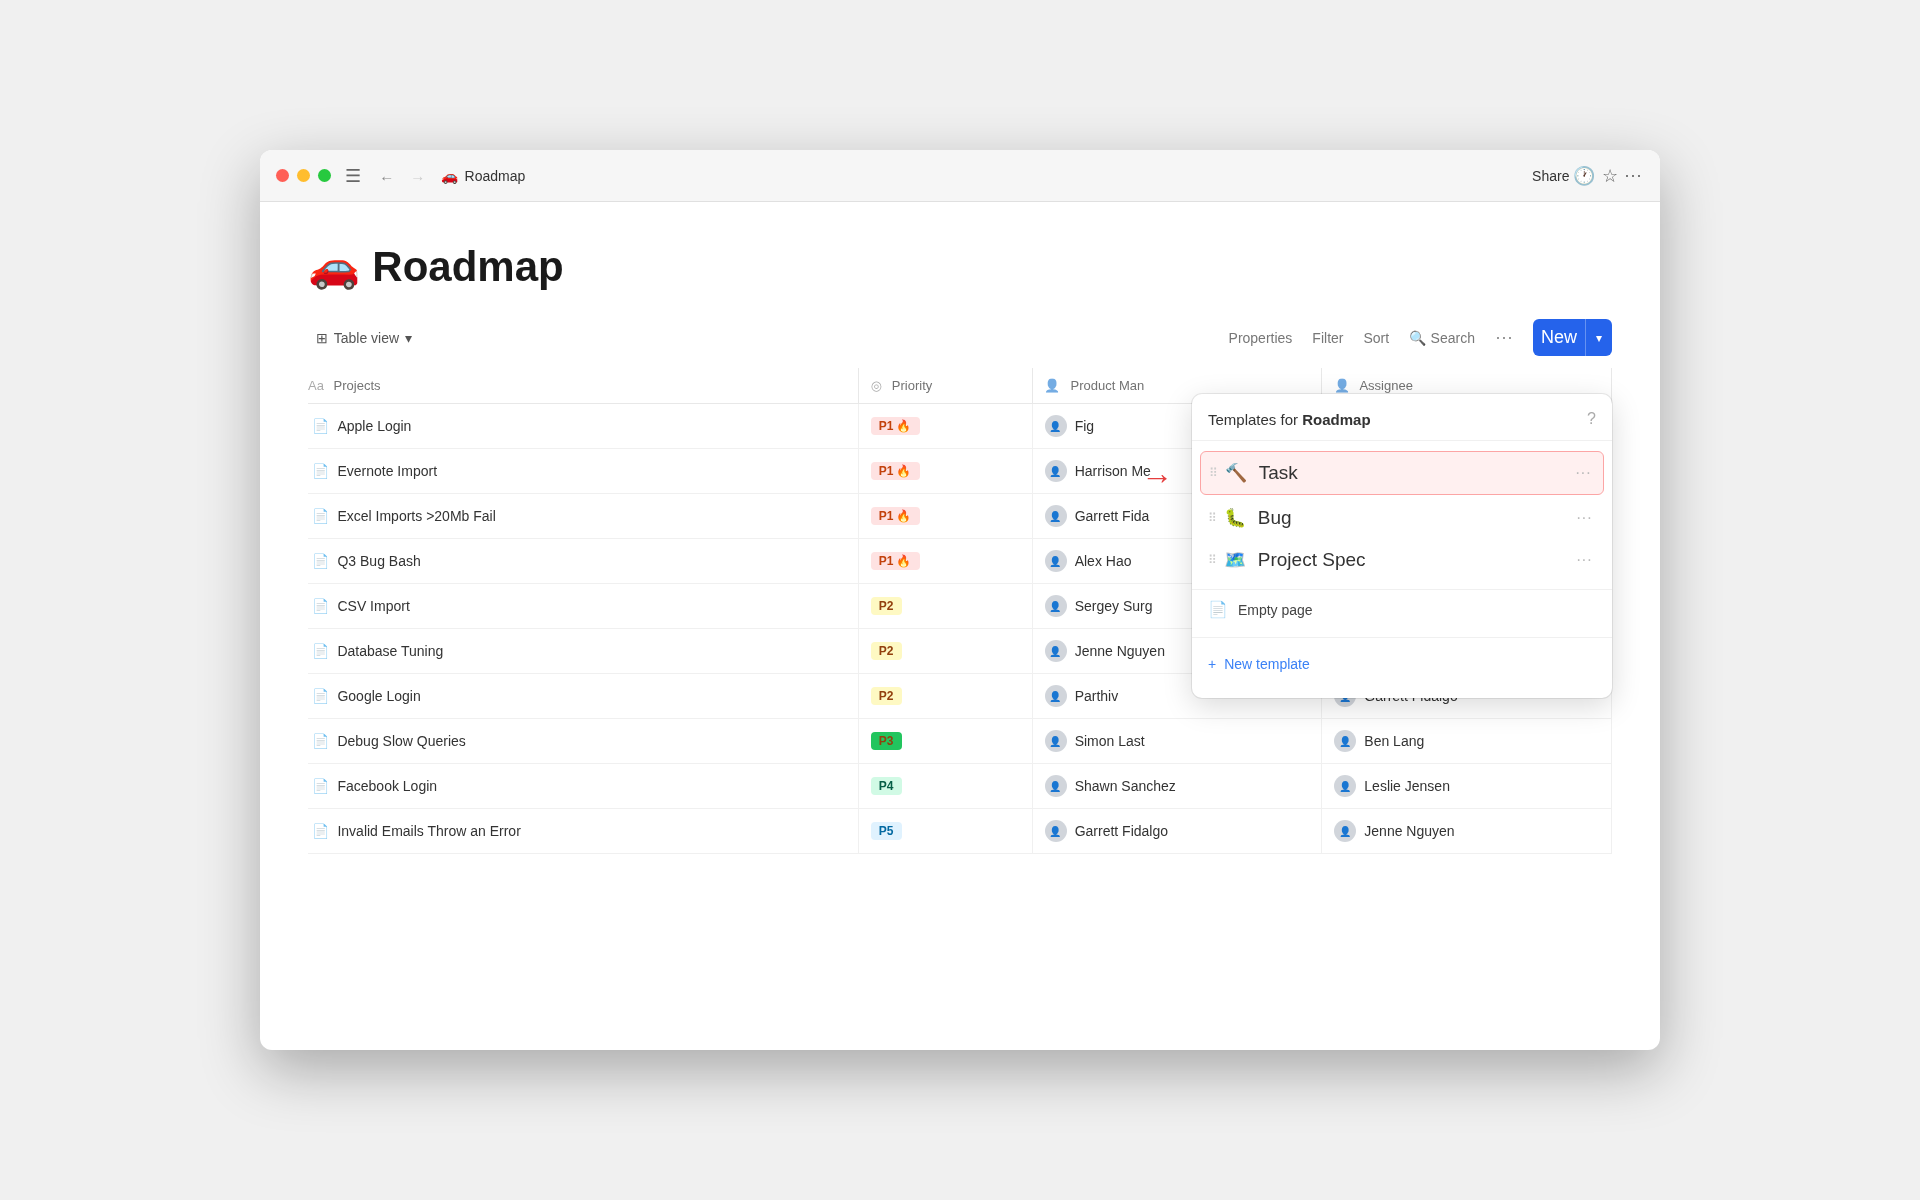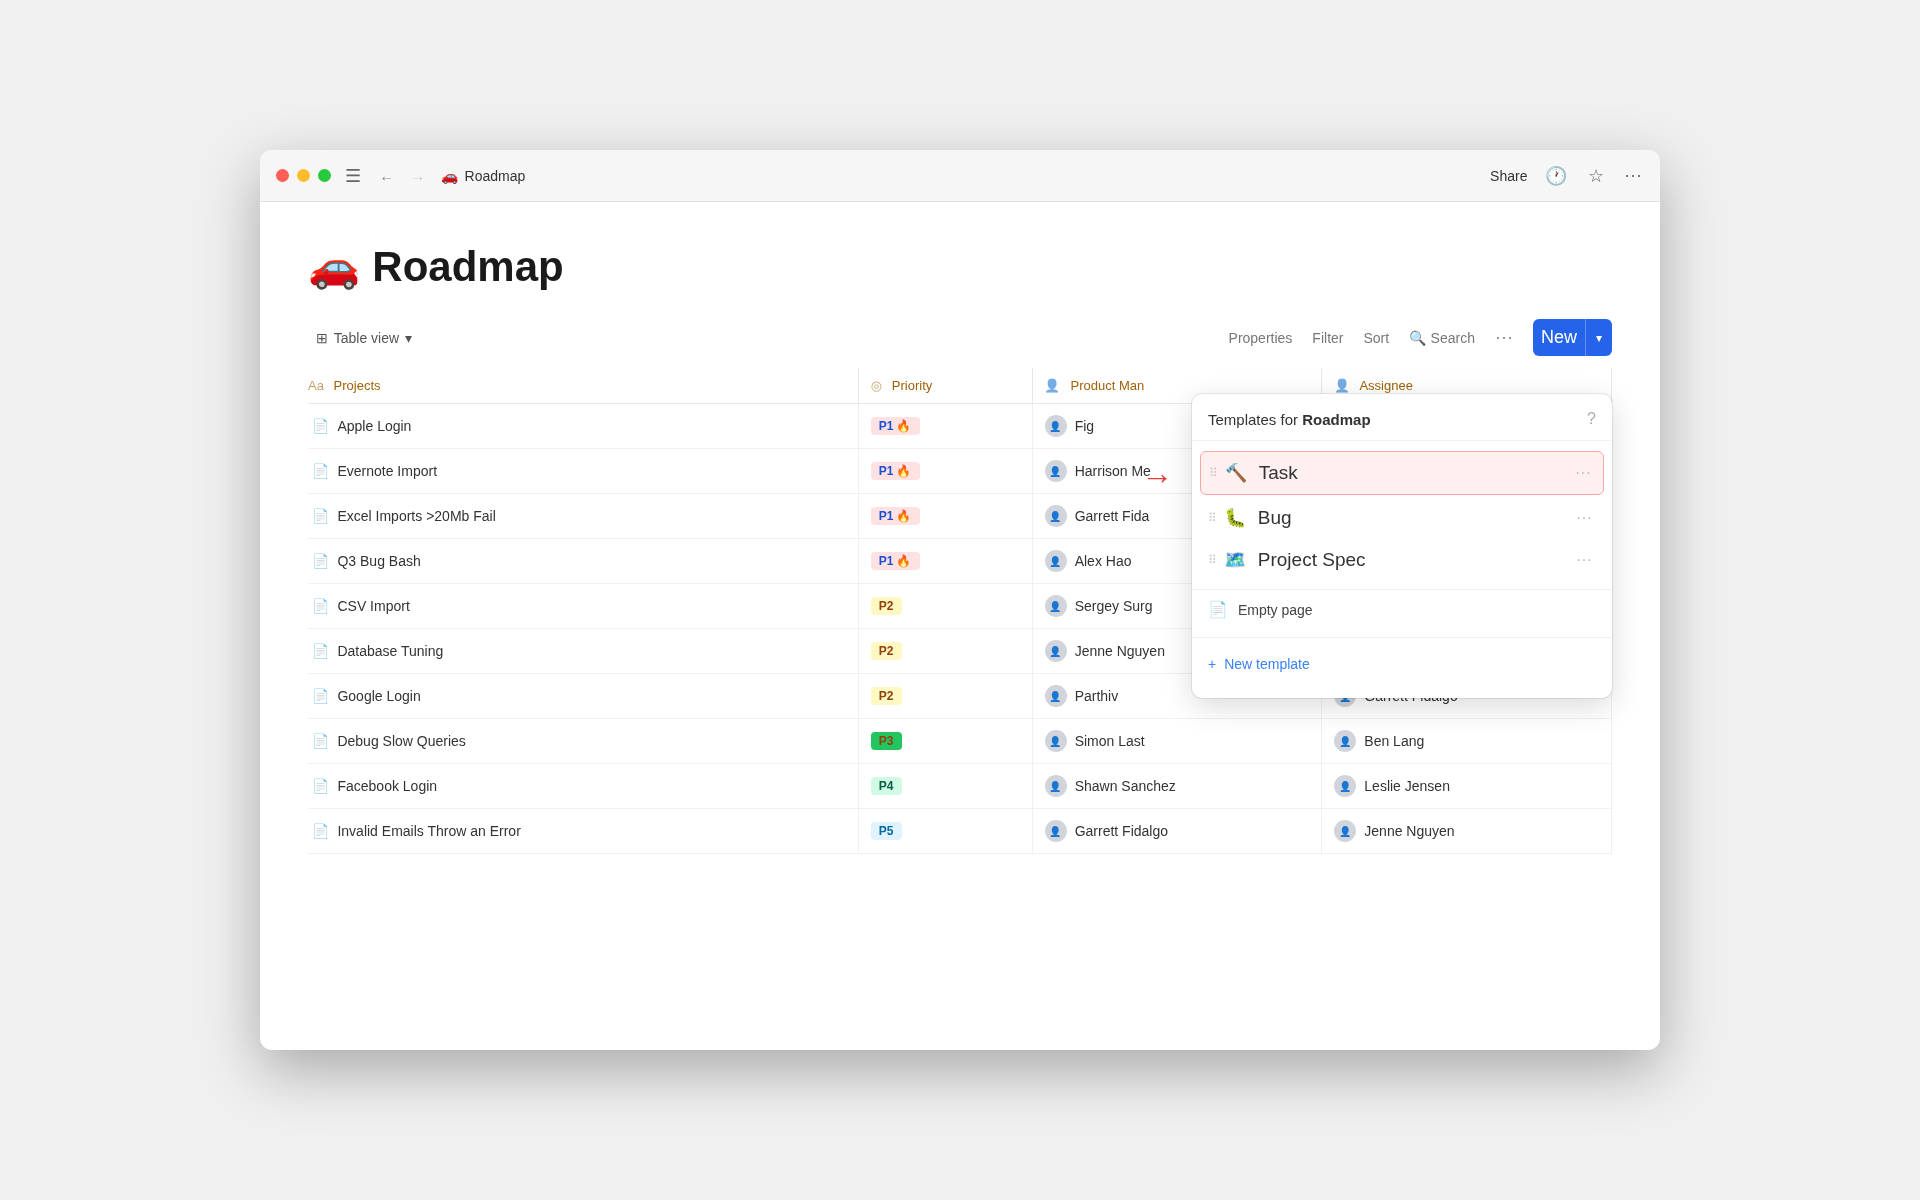--- a/index.html
+++ b/index.html
@@ -62,21 +62,21 @@
       align-items: center;
       gap: 6px;
       font-size: 14px;
       font-weight: 500;
       color: #333;
       flex: 1;
     }
     .titlebar-actions {
       display: flex;
       align-items: center;
-      gap: 16px;
+      gap: 2px;
       margin-left: auto;
     }
     .share-btn {
       font-size: 14px;
       color: #333;
       background: none;
       border: none;
       cursor: pointer;
       font-weight: 500;
     }
@@ -181,21 +181,21 @@
       margin-top: 0;
     }
     table {
       width: 100%;
       border-collapse: collapse;
     }
     th {
       text-align: left;
       font-size: 13px;
       font-weight: 500;
-      color: #a16207;
+      color: #737373;
       padding: 10px 12px;
       border-bottom: 1px solid #e8e8e8;
       border-right: 1px solid #e8e8e8;
       white-space: nowrap;
     }
     th:first-child { padding-left: 0; }
     td {
       padding: 11px 12px;
       font-size: 14px;
       color: #333;
@@ -219,21 +219,21 @@
     }
     .priority-badge {
       display: inline-flex;
       align-items: center;
       gap: 3px;
       padding: 2px 8px;
       border-radius: 4px;
       font-size: 12px;
       font-weight: 600;
     }
-    .p1 { background: #fee2e2; color: #1d4ed8; }
+    .p1 { background: #fee2e2; color: #c2410c; }
     .p2 { background: #fef9c3; color: #92400e; }
     .p3 { background: #22c55e; color: #92400e; }
     .p4 { background: #d1fae5; color: #065f46; }
     .p5 { background: #e0f2fe; color: #0369a1; }
     .avatar-cell {
       display: flex;
       align-items: center;
       gap: 8px;
     }
     .avatar {

